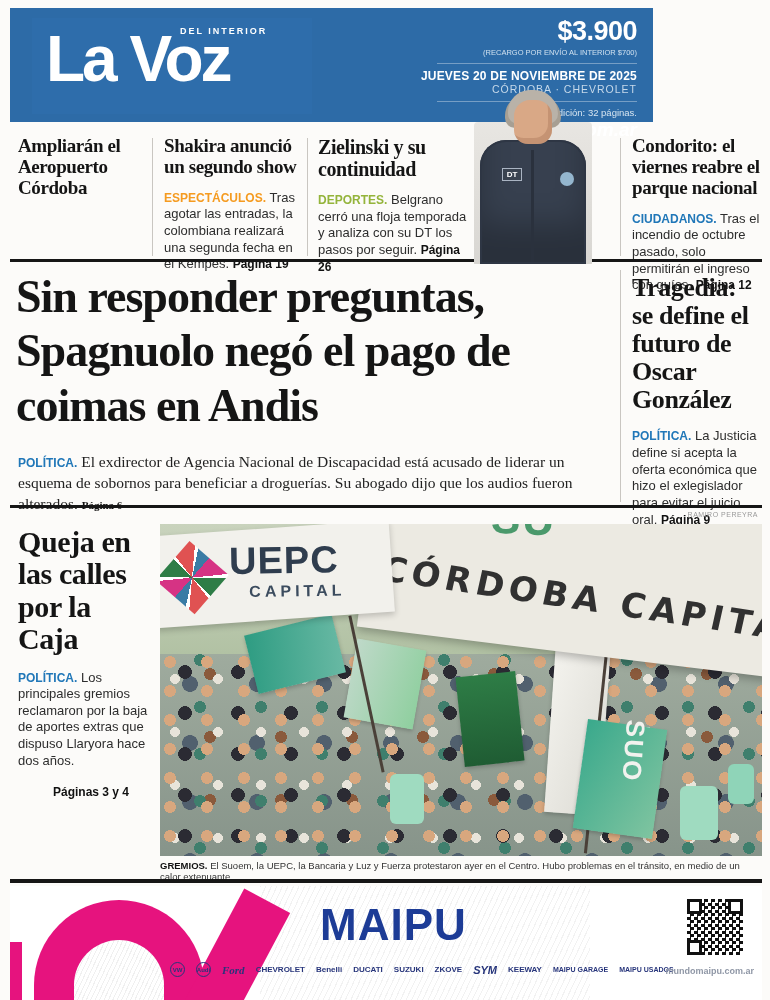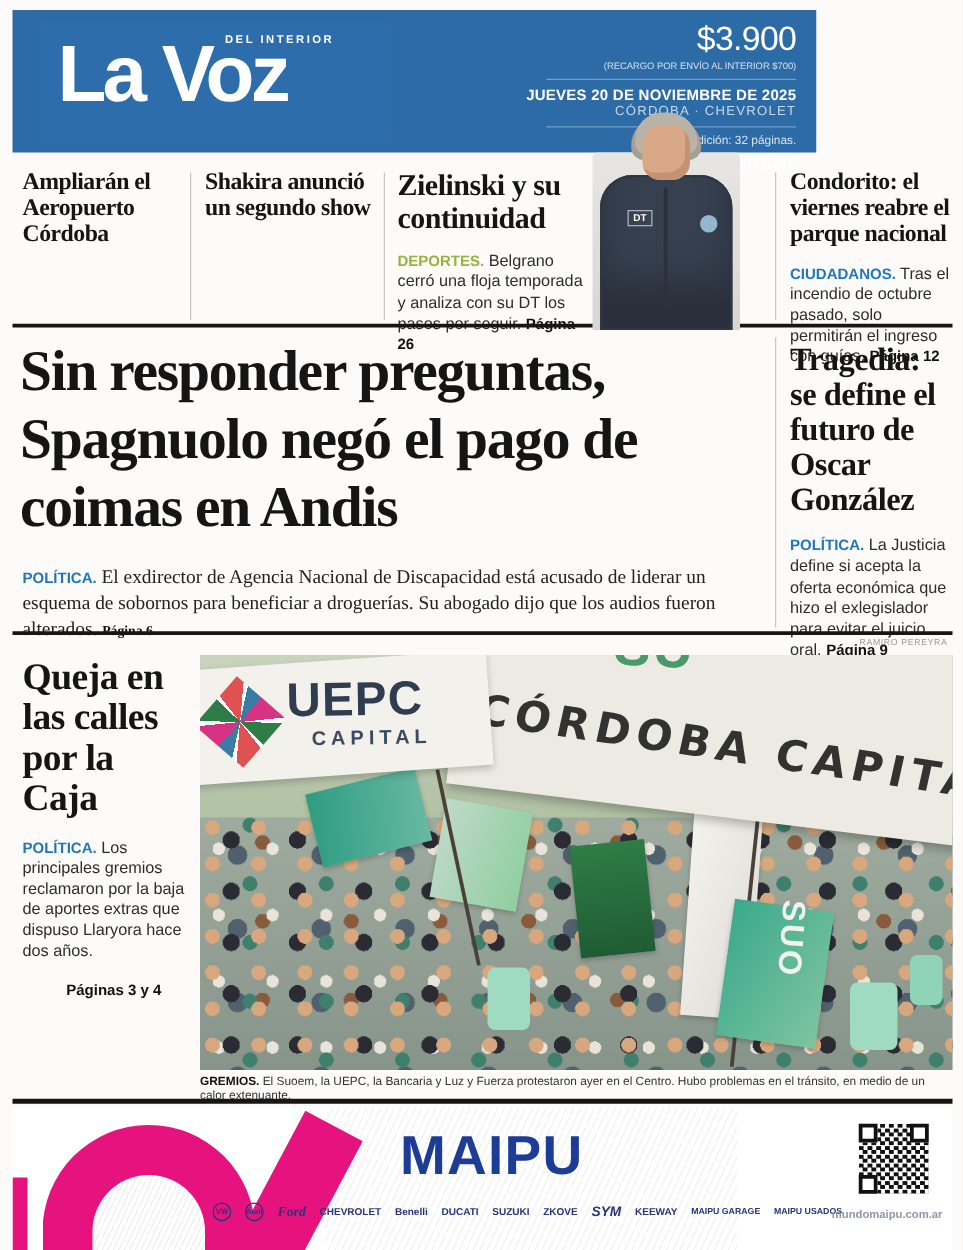--- a/index.html
+++ b/index.html
@@ -6,21 +6,21 @@
   body { font-family:"Liberation Sans","DejaVu Sans",sans-serif; background:#e9e7e3; }
   #page { position:relative; width:770px; height:1000px; background:#fcfbf9; overflow:hidden; margin:0 auto; }
 
   
   .banner { position:absolute; left:10px; top:8px; width:643px; height:114px; background:#2d6ba7; }
   .logo-box { position:absolute; left:22px; top:10px; width:280px; height:96px; background:#2e6dab; }
   .logo-main { position:absolute; left:14px; top:4px; color:#fff; font-size:64px; font-weight:800;
                letter-spacing:-3px; font-family:"Liberation Sans",sans-serif; }
   .logo-tag { position:absolute; left:148px; top:8px; color:#fff; font-size:9px; font-weight:bold; letter-spacing:2px; }
   .mast-right { position:absolute; right:16px; top:8px; width:260px; text-align:right; color:#fff; }
-  .price { font-size:27px; font-weight:400; letter-spacing:-0.5px; }
+  .price { font-size:27px; font-weight:700; letter-spacing:-0.5px; }
   .price-note { font-size:7.5px; color:#cfe0ef; margin-top:1px; }
   .mast-div { border-top:1px solid rgba(255,255,255,0.35); margin:6px 0 5px 60px; }
   .mast-date { font-size:12px; font-weight:bold; letter-spacing:0.2px; }
   .mast-place { font-size:10.5px; color:#c6d9ea; letter-spacing:1px; }
   .mast-edition { font-size:9.5px; color:#d6e4f0; }
   .mast-site { font-size:19px; font-weight:800; font-style:italic; margin-top:1px; }
 
   
   .dt-photo { position:absolute; left:474px; top:90px; width:118px; height:174px; z-index:5; }
   .dt-bg { position:absolute; left:0; top:32px; width:118px; height:142px;
@@ -42,21 +42,21 @@
   .blurb { font-size:13px; line-height:1.28; color:#2d2d2d; }
   .kicker { font-weight:bold; font-size:12px; }
   .k-blue { color:#2077b8; } .k-orange { color:#f59b20; } .k-green { color:#94b43b; }
   .pagenum { font-weight:bold; color:#111; font-size:12px; }
   .rule { position:absolute; left:10px; width:752px; height:3px; background:#161616; }
   .vdiv { position:absolute; width:1px; background:#c9c6c1; }
 
   
   .ts { position:absolute; top:136px; }
   .ts h3 { font-size:19px; line-height:1.1; margin-bottom:12px; }
-  #ts2 h3 { font-size:24px; }
+  #ts2 h3 { font-size:20px; }
 
   
   .main-head { position:absolute; left:16px; top:270px; width:575px; font-size:46px; line-height:1.18; letter-spacing:-1px; }
   .deck { position:absolute; left:18px; top:452px; width:588px; font-size:15.5px; line-height:1.35; color:#222;
           font-family:"Liberation Serif","DejaVu Serif",serif; }
   .deck .kicker { font-family:"Liberation Sans",sans-serif; }
   .side-story { position:absolute; left:632px; top:274px; width:128px; }
   .side-story h2 { font-size:26px; line-height:1.08; margin-bottom:14px; }
 
   
@@ -174,20 +174,21 @@
     <div class="dt-face"></div>
   </div>
 
   <div class="ts" id="ts0" style="left:18px; width:126px;">
     <h3 class="headline">Ampliarán el Aeropuerto Córdoba</h3>
   </div>
   <div class="vdiv" style="left:152px; top:138px; height:118px;"></div>
 
   <div class="ts" id="ts1" style="left:164px; width:134px;">
     <h3 class="headline">Shakira anunció un segundo show</h3>
+    <p class="blurb"><span class="kicker k-orange">ESPECTÁCULOS.</span> <span>Tras agotar las entradas, la colombiana realizará una segunda fecha en el Kempes.</span> <span class="pagenum">Página 19</span></p>
   </div>
   <div class="vdiv" style="left:307px; top:138px; height:118px;"></div>
 
   <div class="ts" id="ts2" style="left:318px; width:158px;">
     <h3 class="headline">Zielinski y su continuidad</h3>
     <p class="blurb"><span class="kicker k-green">DEPORTES.</span> <span>Belgrano cerró una floja temporada y analiza con su DT los pasos por seguir.</span> <span class="pagenum">Página 26</span></p>
   </div>
   <div class="vdiv" style="left:620px; top:138px; height:118px;"></div>
 
   <div class="ts" id="ts3" style="left:632px; width:128px;">

